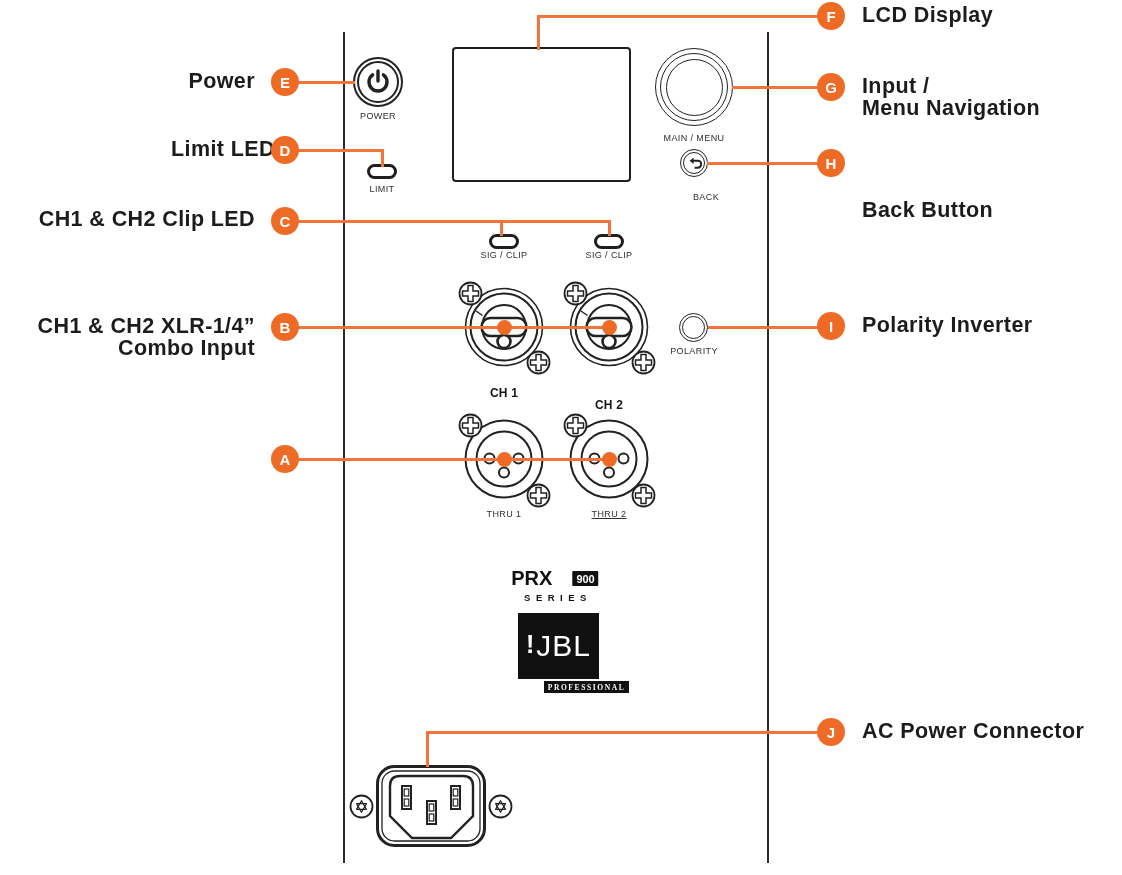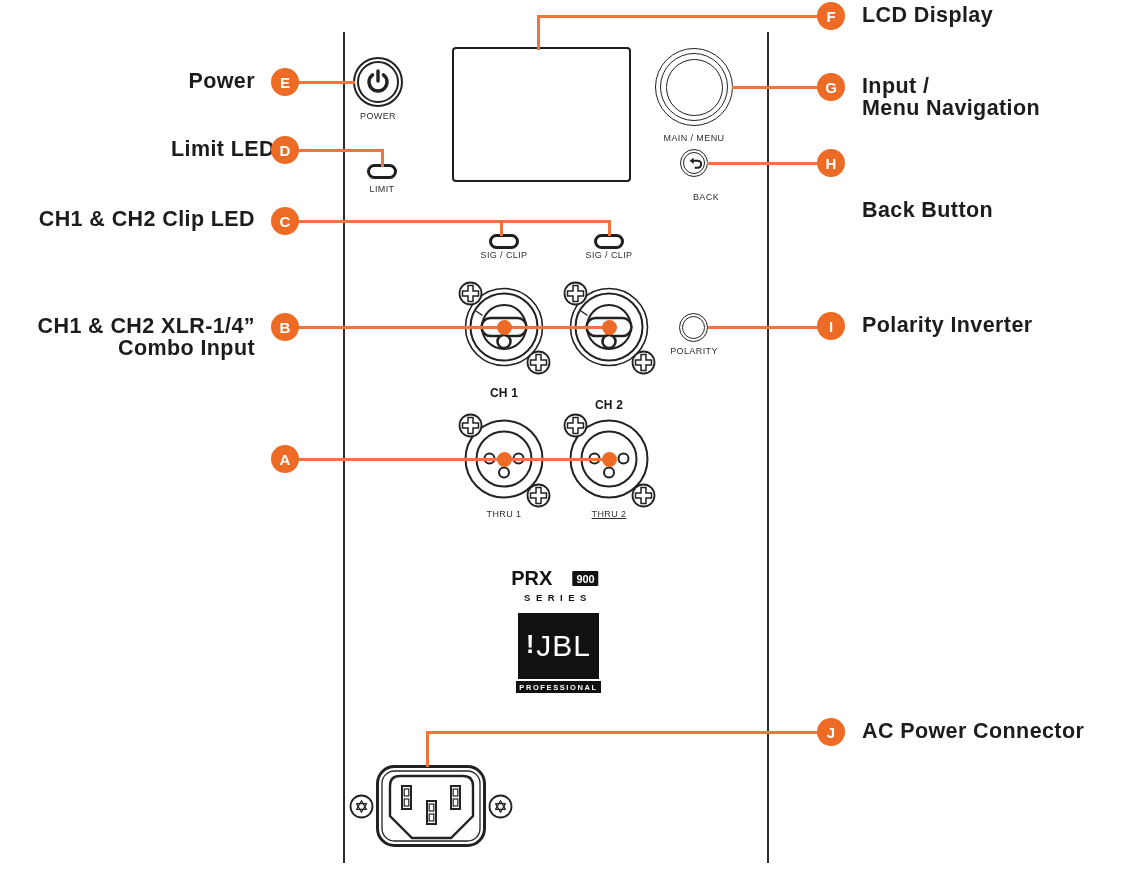--- a/index.html
+++ b/index.html
@@ -33,23 +33,23 @@
   .prx-row{display:flex;align-items:center;gap:20px;}
   .prx-word{font-weight:bold;font-size:20px;letter-spacing:0;color:#111;}
   .prx-box{background:#111;color:#fff;font-weight:bold;font-size:11px;padding:1.5px 4px;
            border-radius:1px;line-height:12px;}
   .prx-series{font-weight:bold;font-size:9.5px;letter-spacing:5.5px;padding-left:6px;
               margin-top:2px;color:#111;}
   .jbl-box{position:absolute;left:518px;top:613px;width:81px;height:66px;background:#111;
            display:flex;align-items:center;justify-content:center;z-index:2;}
   .jbl-text{color:#fff;font-weight:normal;font-size:30px;letter-spacing:1px;line-height:30px;}
   .jbl-excl{color:#fff;font-weight:bold;font-size:25px;position:relative;top:-2px;margin-right:2px;}
-  .pro-bar{position:absolute;left:516px;top:681px;width:85px;height:12px;background:#111;
+  .pro-bar{position:absolute;left:544px;top:681px;width:85px;height:12px;background:#111;
            color:#fff;font-weight:bold;font-size:7.5px;letter-spacing:1.6px;display:flex;
-           align-items:center;justify-content:center;z-index:2;}
+           align-items:center;justify-content:center;z-index:2;font-family:Liberation Serif, serif;}
 </style>
 </head>
 <body>
 
 <div class="stage">
 
   <div class="vline" style="left:343px;"></div>
   <div class="vline" style="left:767px;"></div>
 
   <div class="lbl right-anchor" style="right:867px;top:71px;">

